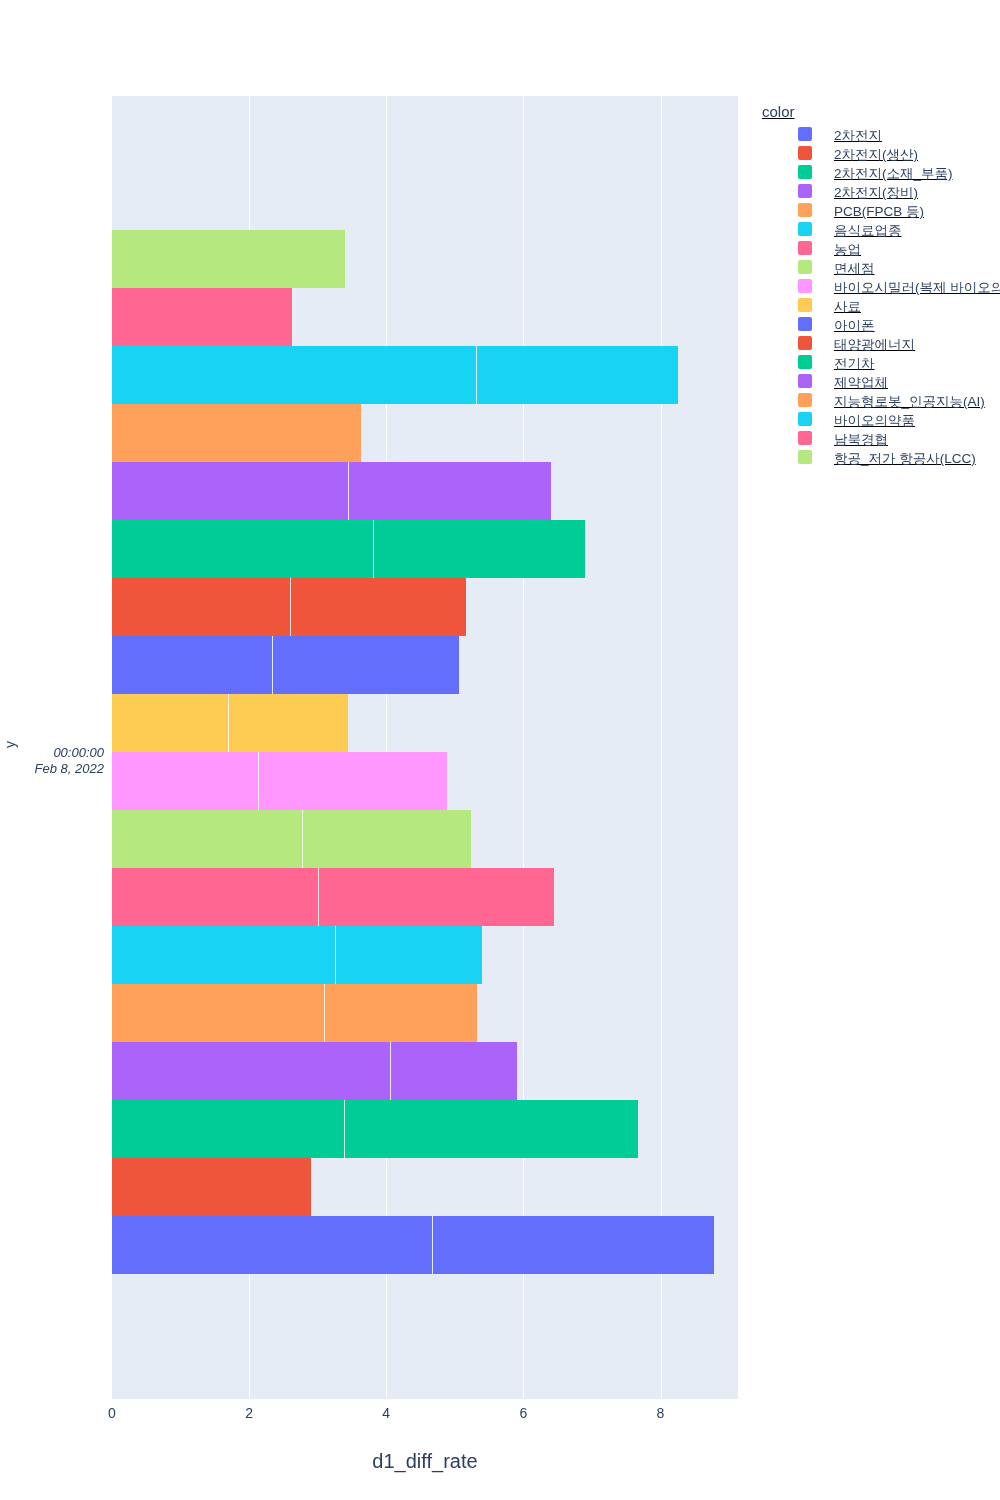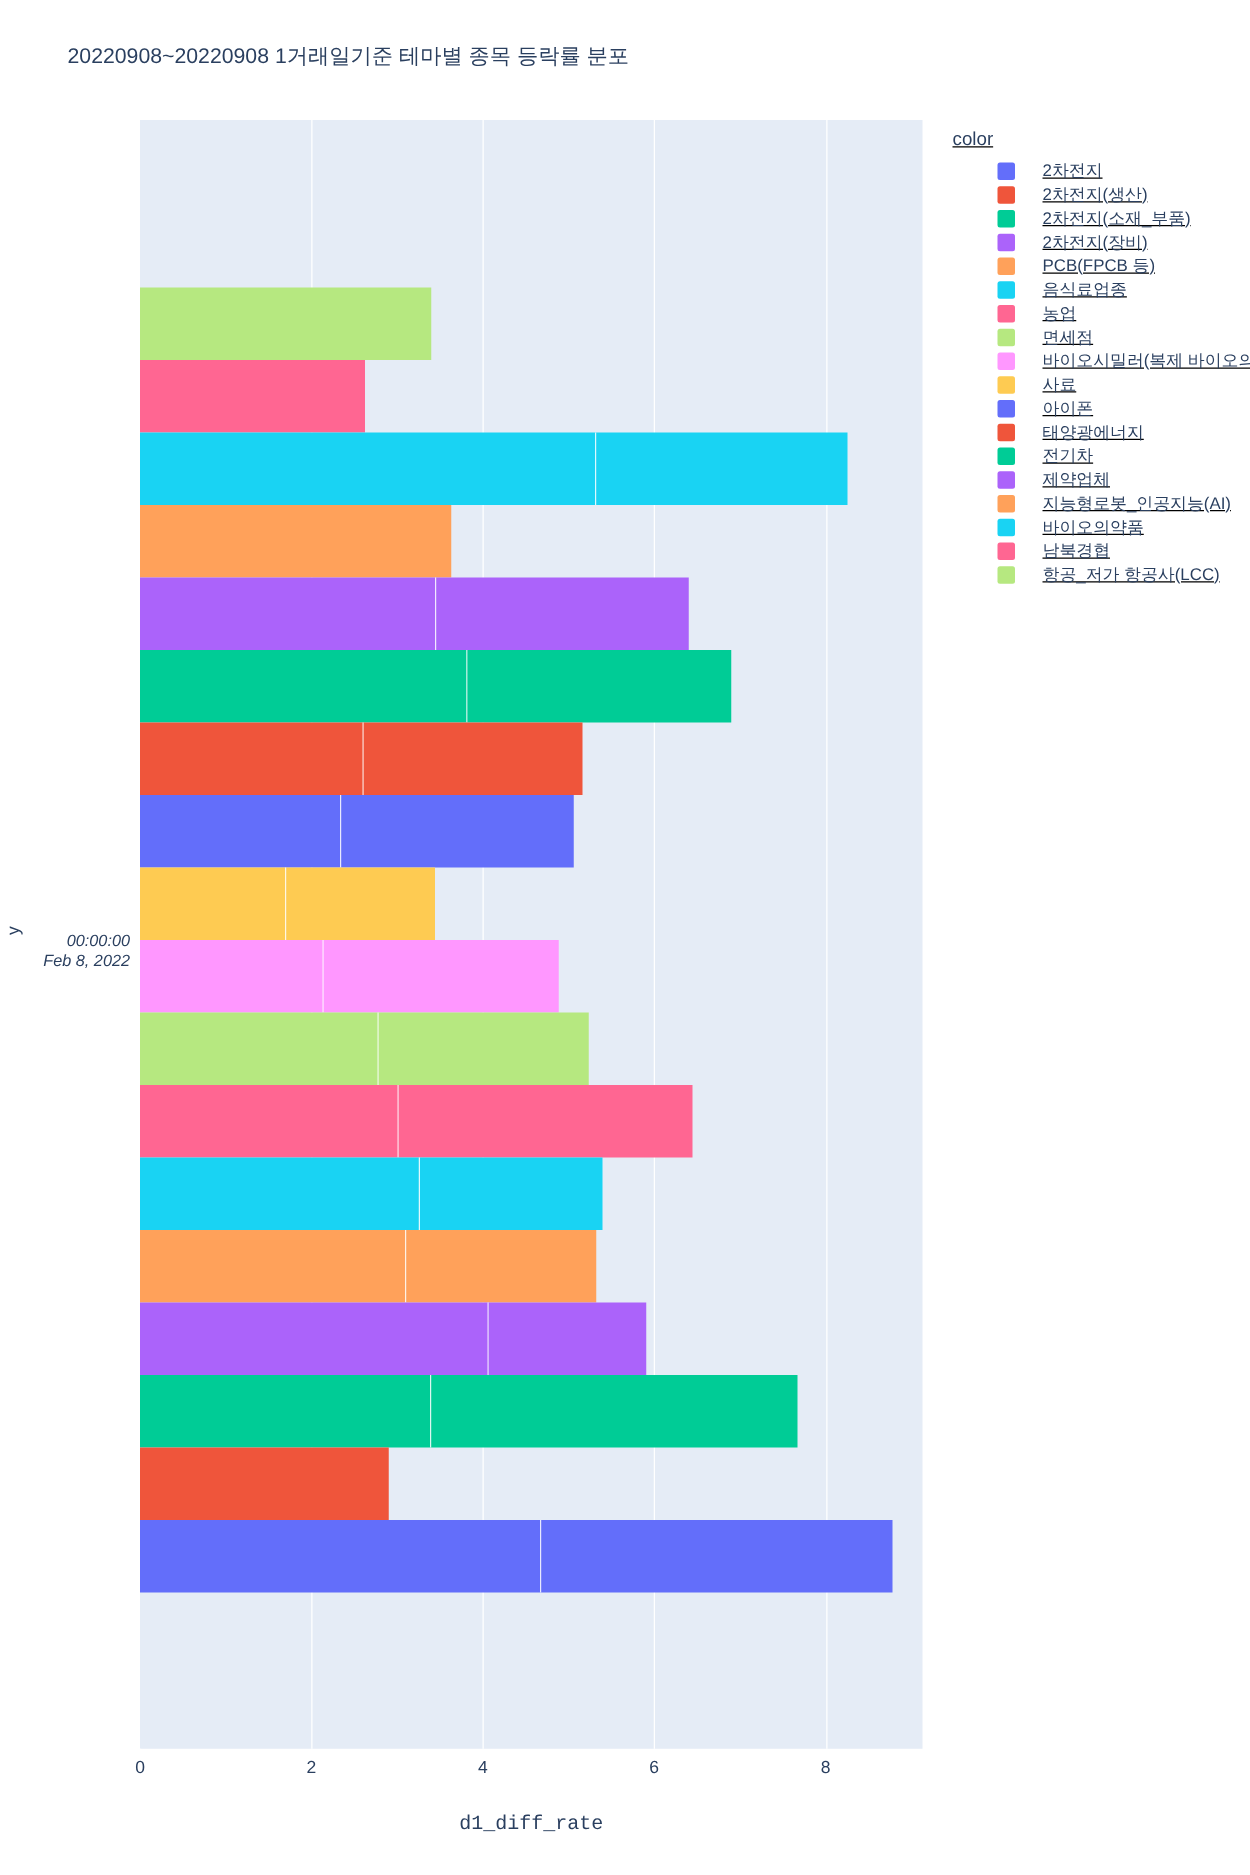--- a/index.html
+++ b/index.html
@@ -6,37 +6,36 @@
   body{width:1000px;height:1500px;background:#ffffff;font-family:"Liberation Sans","DejaVu Sans",sans-serif;overflow:hidden;}
   .fig{position:relative;width:1000px;height:1500px;}
   .title{position:absolute;left:54px;top:33px;font-size:17px;color:#2a3f5f;white-space:nowrap;}
   .plot-bg{position:absolute;left:112px;top:96px;width:626px;height:1303px;background:#e5ecf6;}
   .gridline{position:absolute;top:0;width:1px;height:1303px;background:#ffffff;}
   .bars{position:absolute;left:112px;top:96px;width:626px;height:1303px;}
   .bar-row{position:absolute;left:0;height:58px;}
   .seg{position:absolute;top:0;height:58px;box-sizing:border-box;border-right:1px solid rgba(255,255,255,0.85);}
   .seg:last-child{border-right:none;}
   .xtick{position:absolute;top:1405px;font-size:14px;color:#2a3f5f;transform:translateX(-50%);}
-  .xtitle{position:absolute;left:112px;width:626px;top:1450px;text-align:center;font-size:16px;color:#2a3f5f;font-family:Liberation Mono, monospace;}
+  .xtitle{position:absolute;left:112px;width:626px;top:1450px;text-align:center;font-size:20px;color:#2a3f5f;}
   .ytick{position:absolute;right:0;top:0;font-size:13px;color:#2a3f5f;text-align:right;line-height:16px;}
   .ytick-wrap{position:absolute;left:0;top:745px;width:104px;height:34px;font-style:italic;}
   .ytitle{position:absolute;left:2px;top:748px;font-size:14px;color:#2a3f5f;transform:rotate(-90deg);transform-origin:left top;}
   .legend{position:absolute;left:762px;top:103px;width:238px;text-decoration:underline;}
   .legend-title{font-size:15px;color:#2a3f5f;margin:0 0 7px 0;}
-  .legend-item{display:flex;align-items:center;height:19px;margin-left:12px;padding-left:24px;}
+  .legend-item{display:flex;align-items:flex-start;height:19px;margin-left:12px;padding-left:24px;}
   .swatch{width:14px;height:14px;border-radius:2px;flex:0 0 14px;}
   .legend-label{margin-left:22px;font-size:13.5px;color:#2a3f5f;white-space:nowrap;}
   .tickmark{position:absolute;width:1px;height:5px;background:#ffffff;}
 </style>
 </head>
 <body>
 
 <div class="fig">
 
-  <div class="title">20220908~20220908 1거래일기준 테마별 종목 등락률 분포</div>
 
   <div class="plot-bg"></div>
 
   <div id="gridlines">
       <div class="gridline" style="left: 249.13px; top: 96px; position: absolute;"></div>
       <div class="gridline" style="left: 386.261px; top: 96px; position: absolute;"></div>
       <div class="gridline" style="left: 523.391px; top: 96px; position: absolute;"></div>
       <div class="gridline" style="left: 660.521px; top: 96px; position: absolute;"></div>
     </div>
   <div id="tickmarks">

